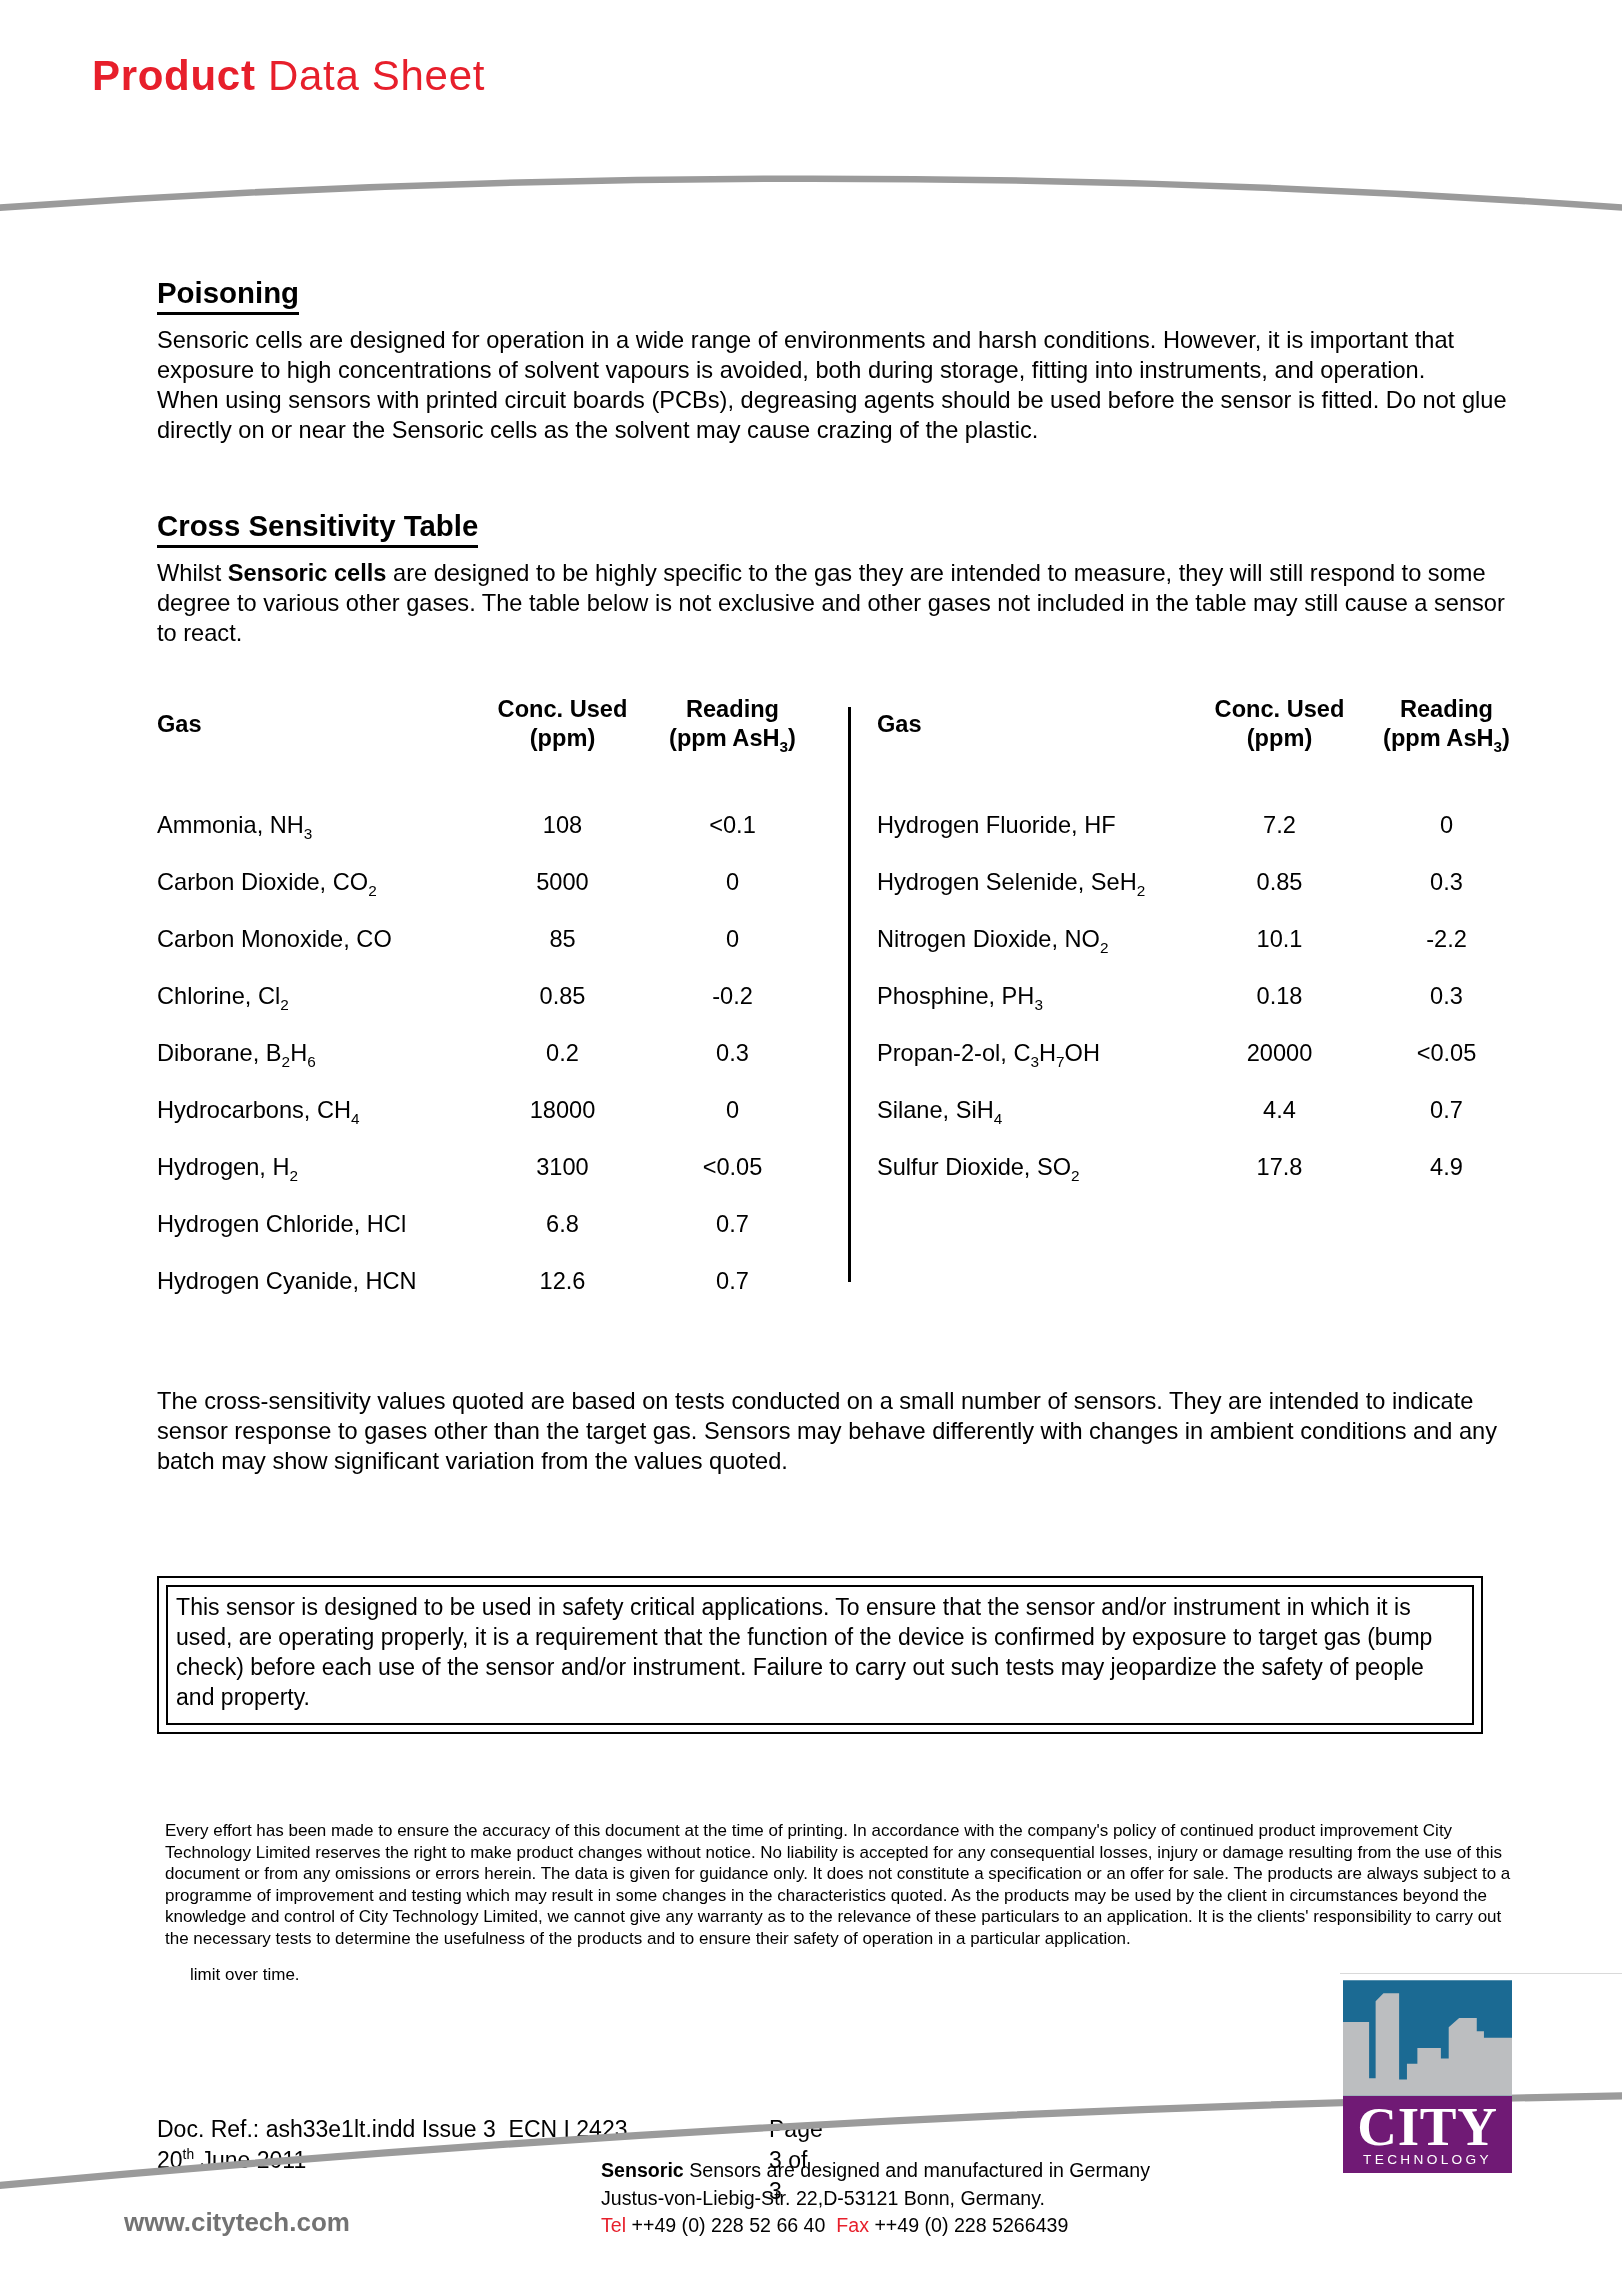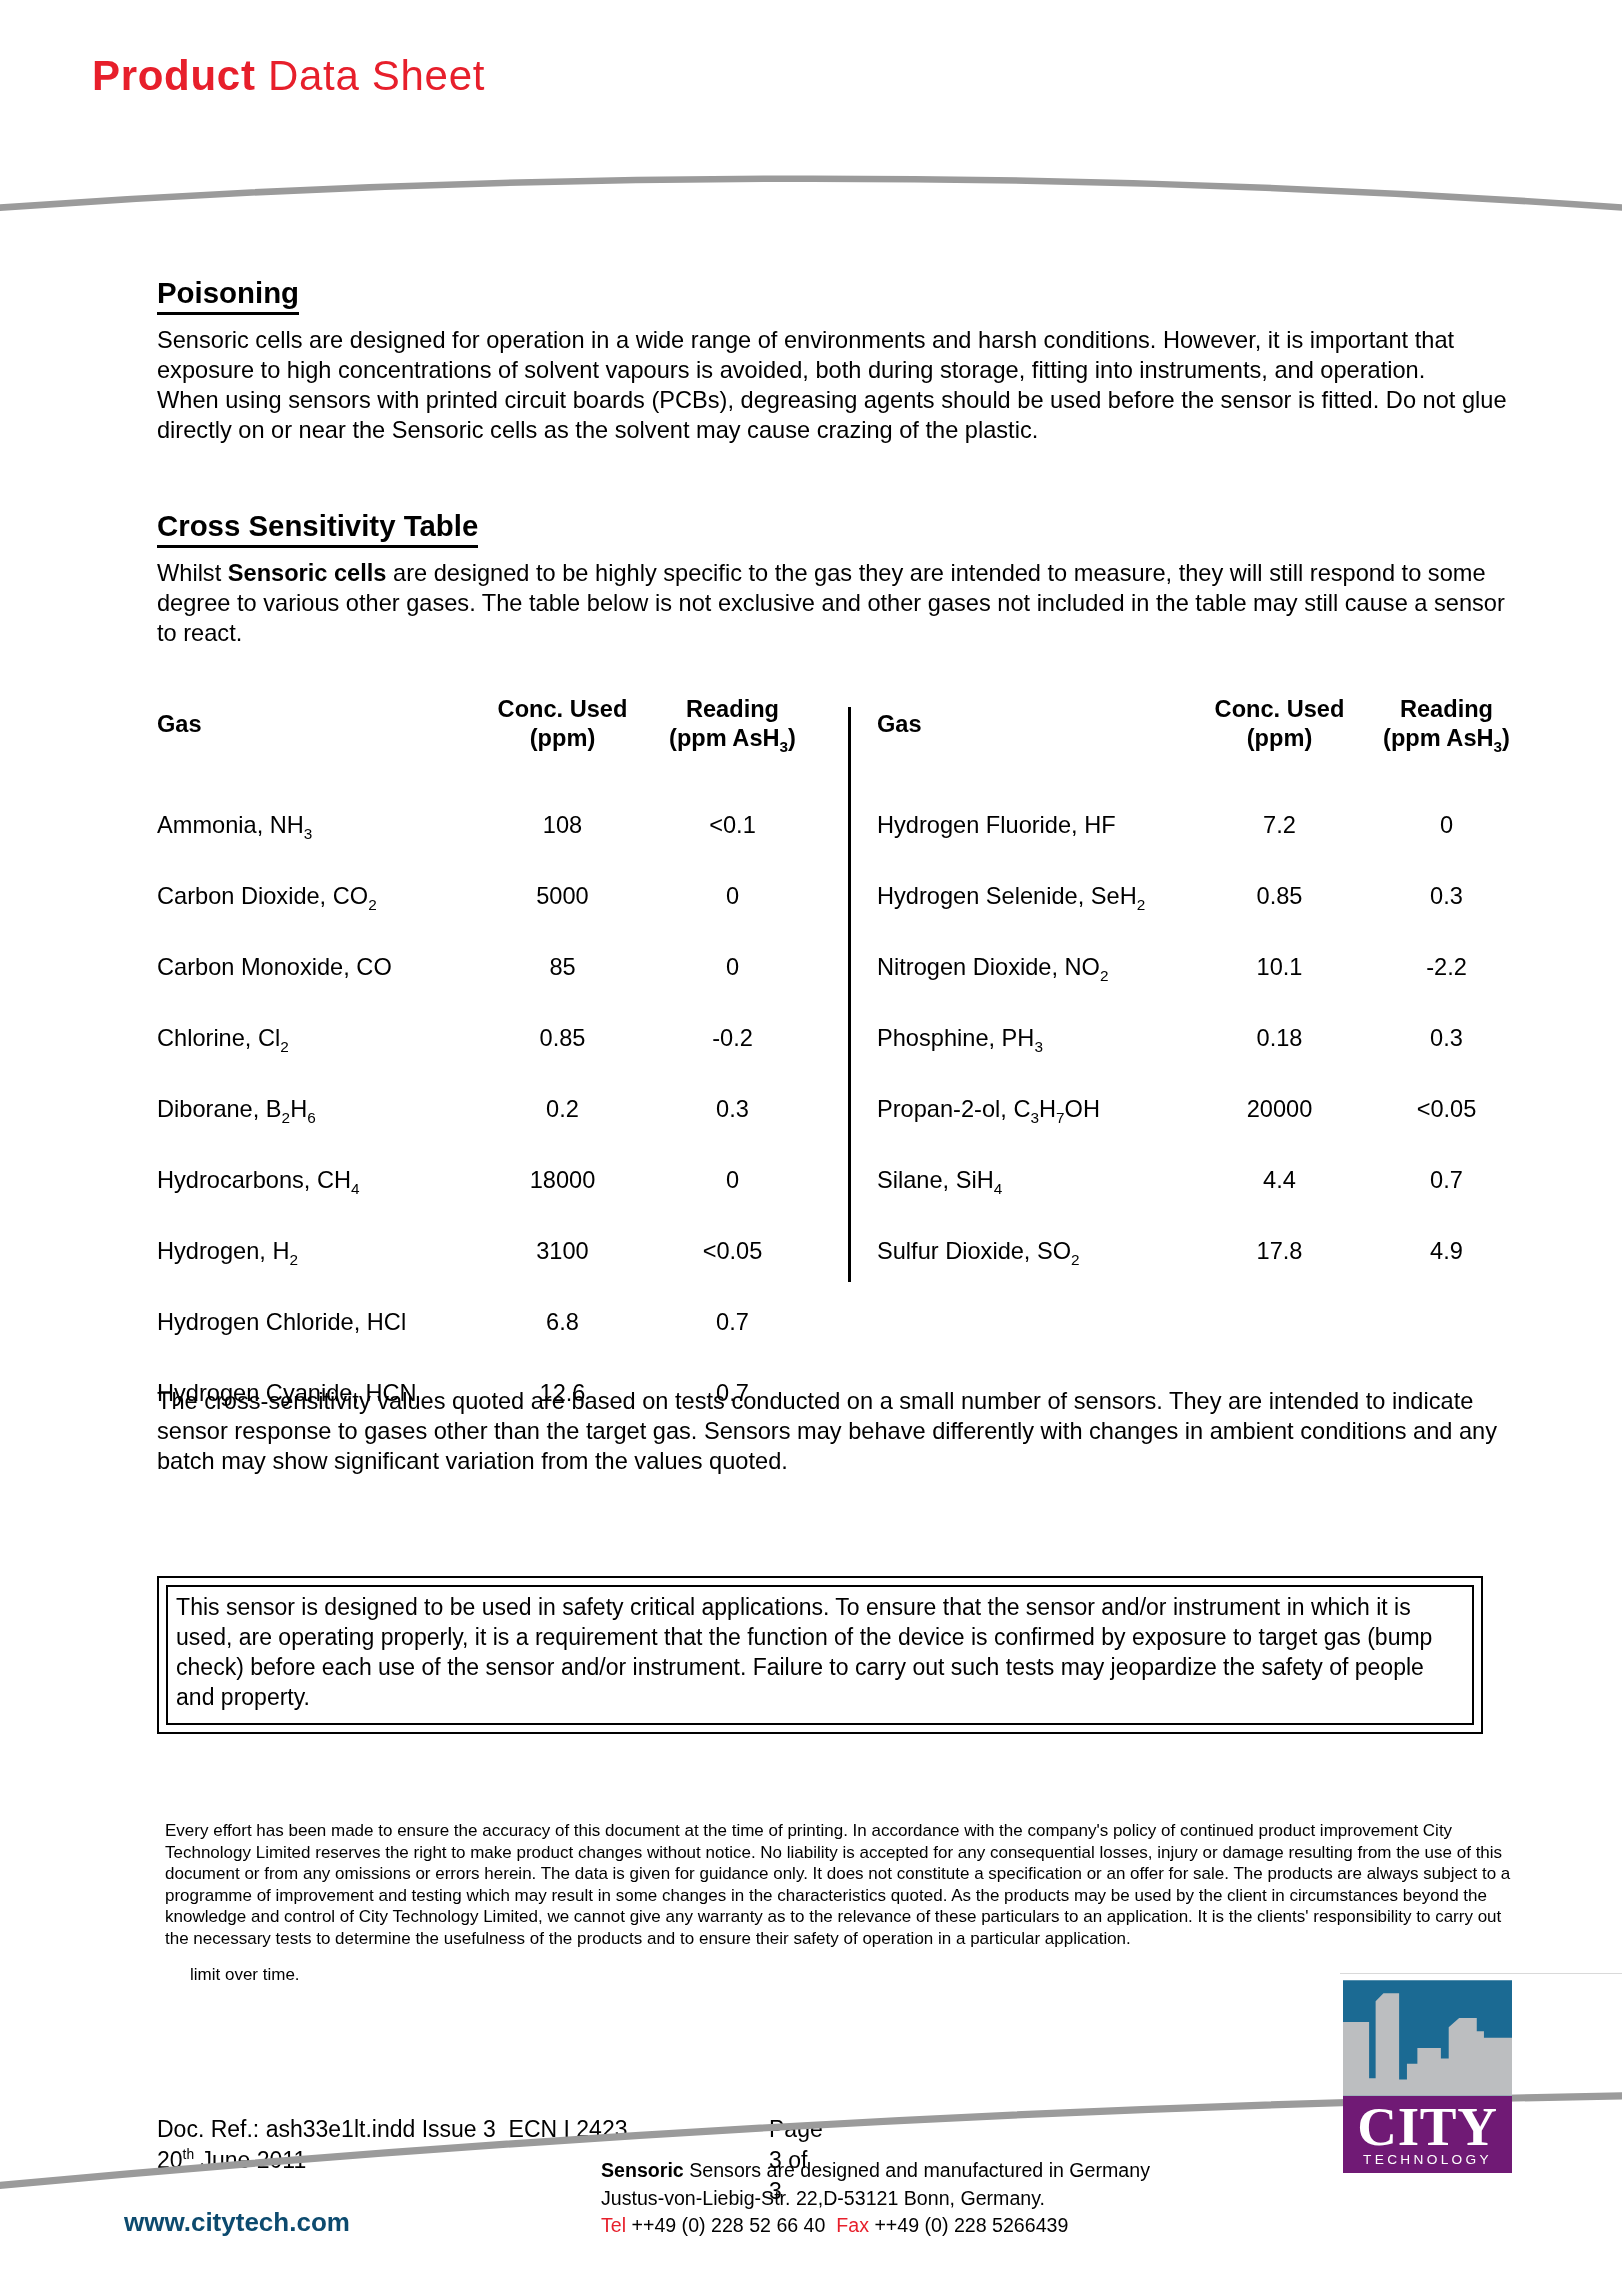--- a/index.html
+++ b/index.html
@@ -23,21 +23,21 @@
   
   .tbl{position:absolute;top:695px;font-size:23.6px;line-height:29px;}
   .tbl-left{left:157px;width:667px;}
   .tbl-right{left:877px;width:661px;}
   .tbl-head{display:grid;font-weight:700;}
   .tbl-left .tbl-head,.tbl-left .tbl-row{grid-template-columns:327px 157px 183px;}
   .tbl-right .tbl-head,.tbl-right .tbl-row{grid-template-columns:327px 151px 183px;}
   .hdr-gas{align-self:center;}
   .hdr-col{text-align:center;}
   .hdr-col span{display:block;}
-  .tbl-rows .tbl-row{display:grid;margin-top:42px;}
+  .tbl-rows .tbl-row{display:grid;margin-top:28px;}
   .tbl-rows .tbl-row:first-child{margin-top:58px;}
   .cell.num{text-align:center;}
   sub{font-size:65%;vertical-align:baseline;position:relative;top:0.38em;line-height:0;}
   sup{font-size:60%;vertical-align:super;line-height:0;}
 
   .tbl-divider{position:absolute;left:848px;top:707px;width:3.3px;height:575px;background:#000;}
 
   
   .safety{position:absolute;left:157px;top:1576px;width:1326px;
           border:2.6px solid #000;padding:7.2px;box-sizing:border-box;}
@@ -51,21 +51,21 @@
   .disclaimer .limit-line{margin-top:14.4px;padding-left:25px;}
 
   
   .docref{position:absolute;left:157px;top:2114px;font-size:23px;line-height:31px;}
   .docref .pageno{position:absolute;left:612px;top:0;}
 
   
   .cfooter{position:absolute;left:601px;top:2157px;font-size:19.6px;line-height:27.5px;}
   .red-label{color:#e71f2b;}
 
-  .website{position:absolute;left:124px;top:2207px;font-size:26px;font-weight:700;color:#0c4a6e;}
+  .website{position:absolute;left:124px;top:2207px;font-size:26px;font-weight:700;color:#737373;}
 
   
   .logo{position:absolute;left:1343px;top:1980px;width:169px;height:192px;}
   .logo-topline{position:absolute;left:1340px;top:1973px;width:283px;height:1.3px;background:#d9d9d9;}
   .logo-red{position:absolute;left:0;top:116px;width:169px;height:77px;
             background:#701a75;color:#fff;text-align:center;overflow:hidden;}
   .logo-city{font-family:"Liberation Serif",serif;font-weight:700;font-size:55px;
              line-height:55px;margin-top:2.6px;letter-spacing:0.7px;}
   .logo-tech{font-size:13.7px;letter-spacing:3.3px;margin-top:-1.3px;}
 </style>

